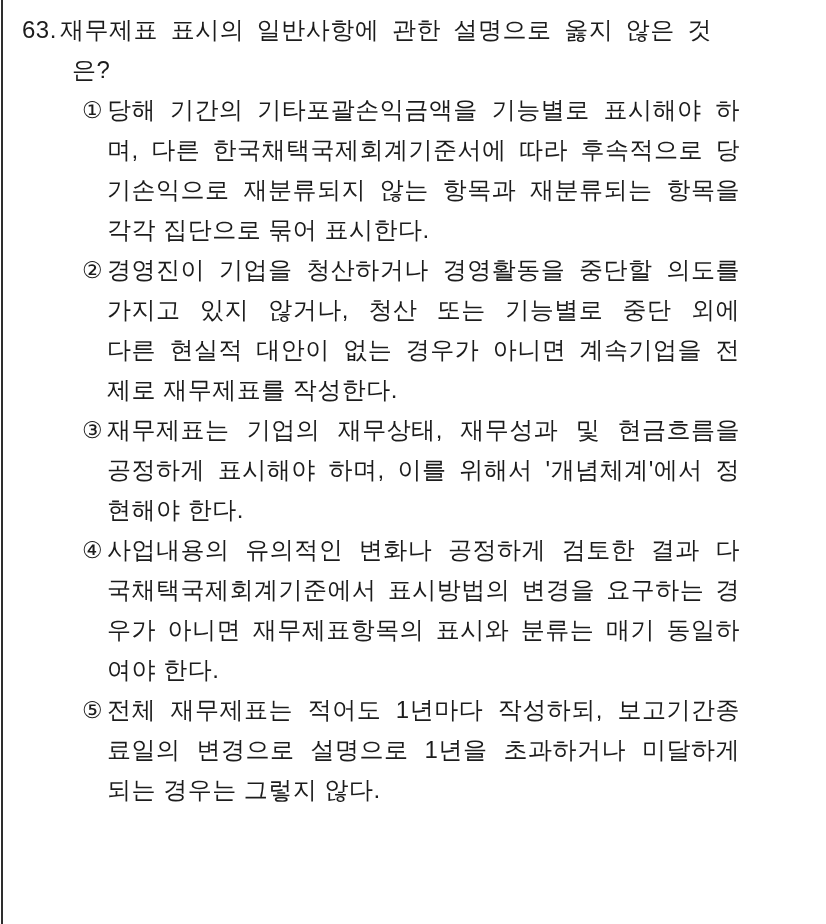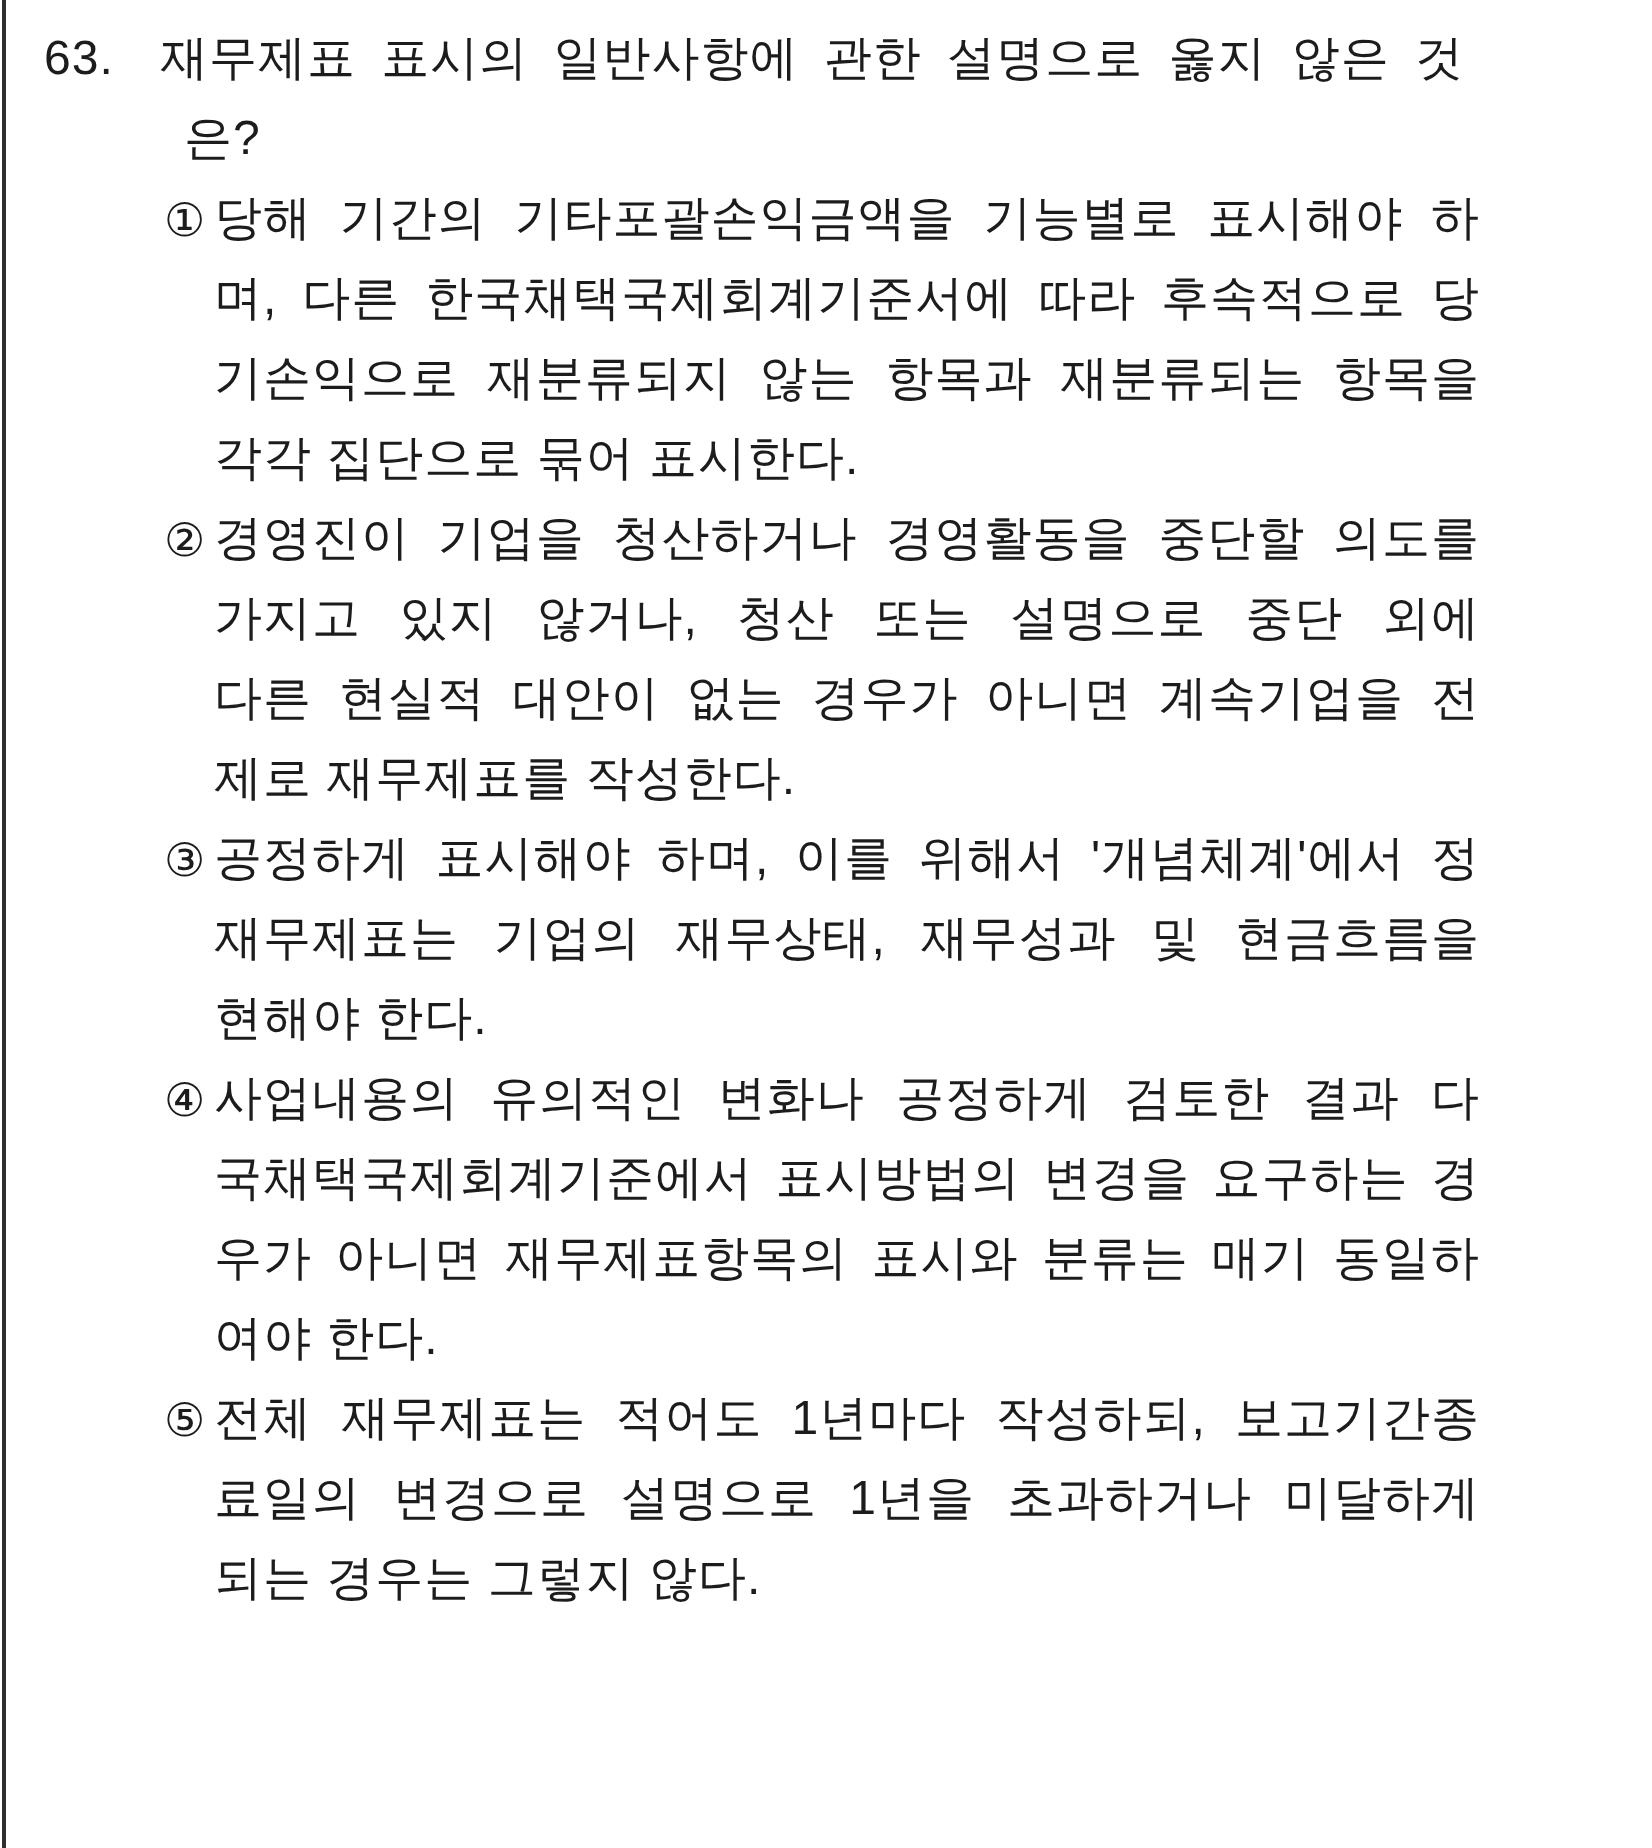--- a/index.html
+++ b/index.html
@@ -38,21 +38,21 @@
     text-align-last: justify;
   }
 
   .q-row { display: flex; margin-left: 22px; }
   .q-num {
     flex: none;
     width: 38px;
     height: 40px;
     line-height: 40px;
   }
-  .q-lines { width: 652px; margin-left: 20px; }
+  .q-lines { width: 652px; }
   .q-cont { text-indent: 12px; }
 
   .choice { display: flex; margin-left: 82px; }
   .c-marker {
     flex: none;
     width: 25px;
     height: 40px;
     line-height: 40px;
     font-size: 23px;
   }
@@ -81,31 +81,31 @@
         <div class="tline just">며, 다른 한국채택국제회계기준서에 따라 후속적으로 당</div>
         <div class="tline just">기손익으로 재분류되지 않는 항목과 재분류되는 항목을</div>
         <div class="tline">각각 집단으로 묶어 표시한다.</div>
       </div>
     </div>
 
     <div class="choice">
       <span class="c-marker">②</span>
       <div class="c-lines">
         <div class="tline just">경영진이 기업을 청산하거나 경영활동을 중단할 의도를</div>
-        <div class="tline just">가지고 있지 않거나, 청산 또는 설명으로 중단 외에</div>
+        <div class="tline just">가지고 있지 않거나, 청산 또는 기능별로 중단 외에</div>
         <div class="tline just">다른 현실적 대안이 없는 경우가 아니면 계속기업을 전</div>
         <div class="tline">제로 재무제표를 작성한다.</div>
       </div>
     </div>
 
     <div class="choice">
       <span class="c-marker">③</span>
       <div class="c-lines">
+        <div class="tline just">재무제표는 기업의 재무상태, 재무성과 및 현금흐름을</div>
         <div class="tline just">공정하게 표시해야 하며, 이를 위해서 '개념체계'에서 정</div>
-        <div class="tline just">재무제표는 기업의 재무상태, 재무성과 및 현금흐름을</div>
         <div class="tline">현해야 한다.</div>
       </div>
     </div>
 
     <div class="choice">
       <span class="c-marker">④</span>
       <div class="c-lines">
         <div class="tline just">사업내용의 유의적인 변화나 공정하게 검토한 결과 다</div>
         <div class="tline just">국채택국제회계기준에서 표시방법의 변경을 요구하는 경</div>
         <div class="tline just">우가 아니면 재무제표항목의 표시와 분류는 매기 동일하</div>

